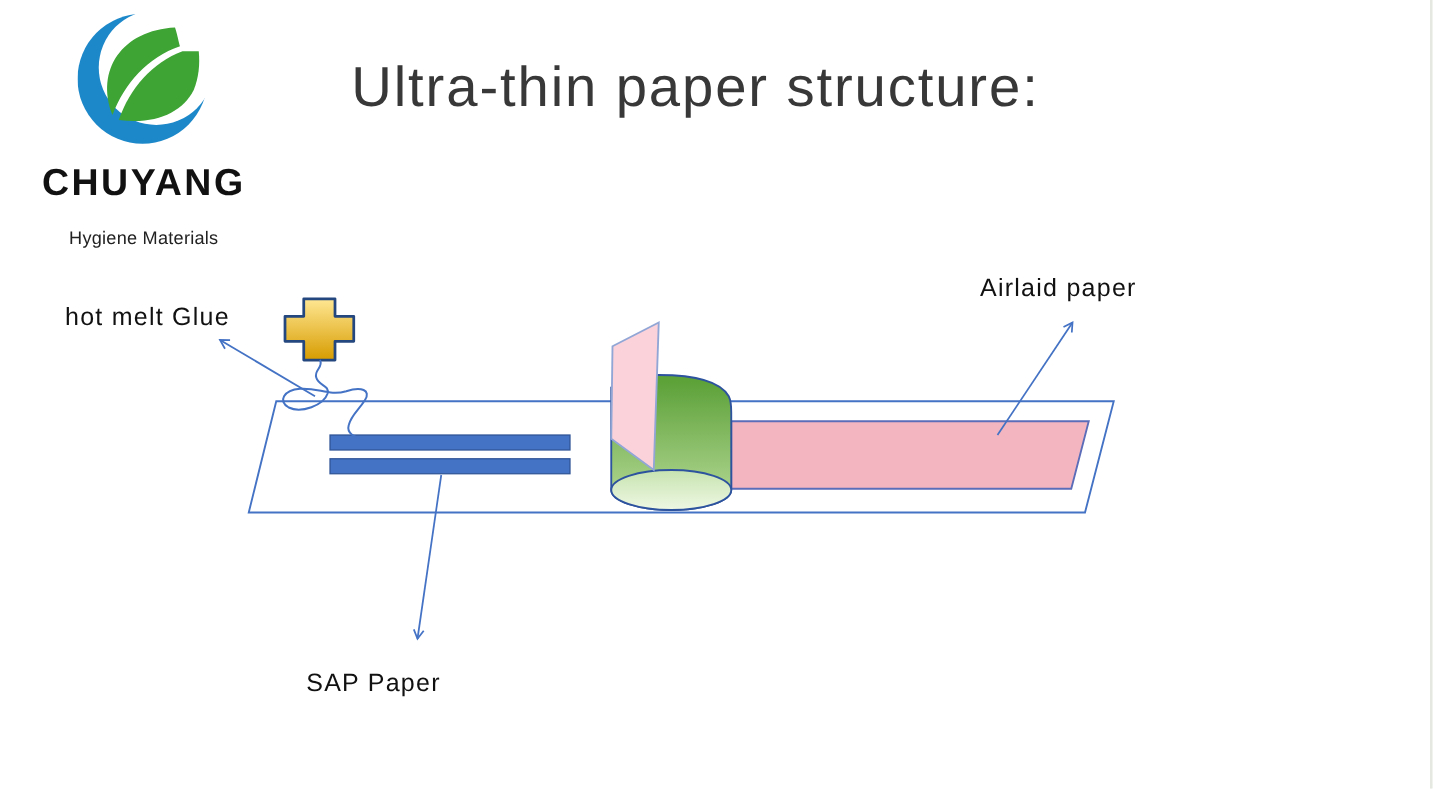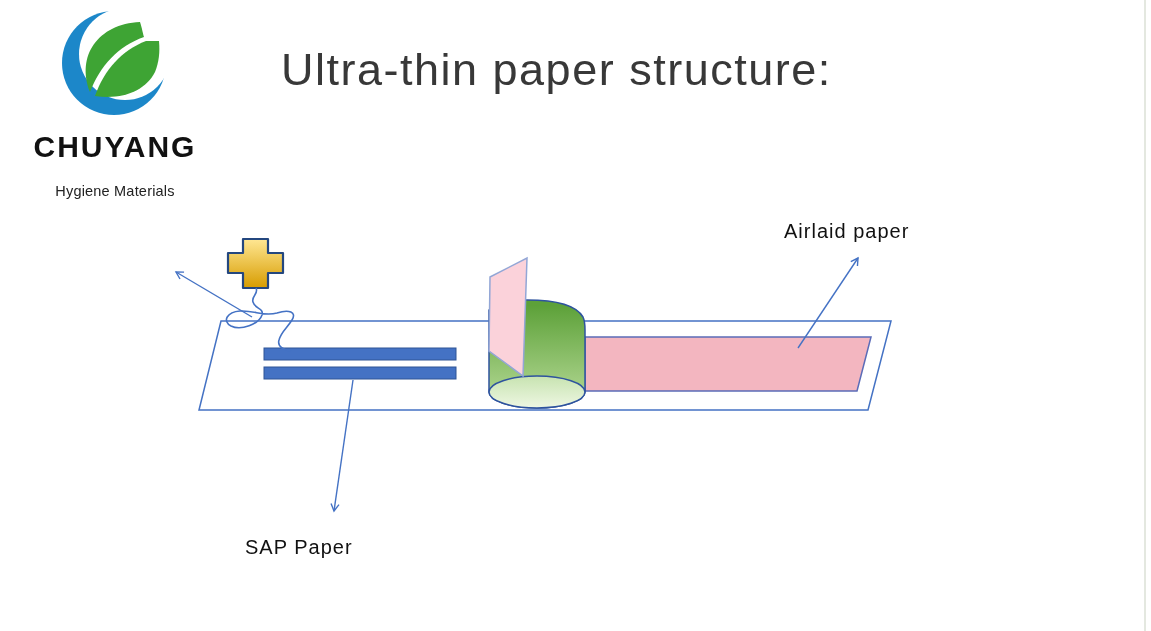--- a/index.html
+++ b/index.html
@@ -89,17 +89,18 @@
 
     <polygon points="243,239 268,239 268,253 283,253 283,273 268,273 268,288 243,288 243,273 228,273 228,253 243,253" fill="url(#gradGold)" stroke-width="2.2" stroke-linejoin="round" stroke="#24477f"></polygon>
 
     <path d="M256,288 C259,294 251,296 253,302 C255,309 264,308 262,315 C259,324 241,331 231,326 C222,321 227,312 240,311 C255,310 263,317 277,313 C289,309 297,312 292,320 C287,328 281,332 279,340 C277,347 284,350 291,351" fill="none" stroke-width="1.6" stroke="#4472c4"></path>
 
     <path d="M252,317 L176,272" fill="none" stroke-width="1.4" marker-end="url(#ah)" stroke="#4472c4"></path>
     <path d="M798,348 L858,258" fill="none" stroke-width="1.4" marker-end="url(#ah)" stroke="#4472c4"></path>
     <path d="M353,380 L334,511" fill="none" stroke-width="1.4" marker-end="url(#ah)" stroke="#4472c4"></path>
   </svg>
 
+  <div class="dlabel lbl-hotmelt">hot melt Glue</div>
   <div class="dlabel lbl-airlaid">Airlaid paper</div>
   <div class="dlabel lbl-sap">SAP Paper</div>
 
   <div class="slide-edge" style="background: rgb(228, 232, 224);"></div>
 </div>
 
 </body></html>

